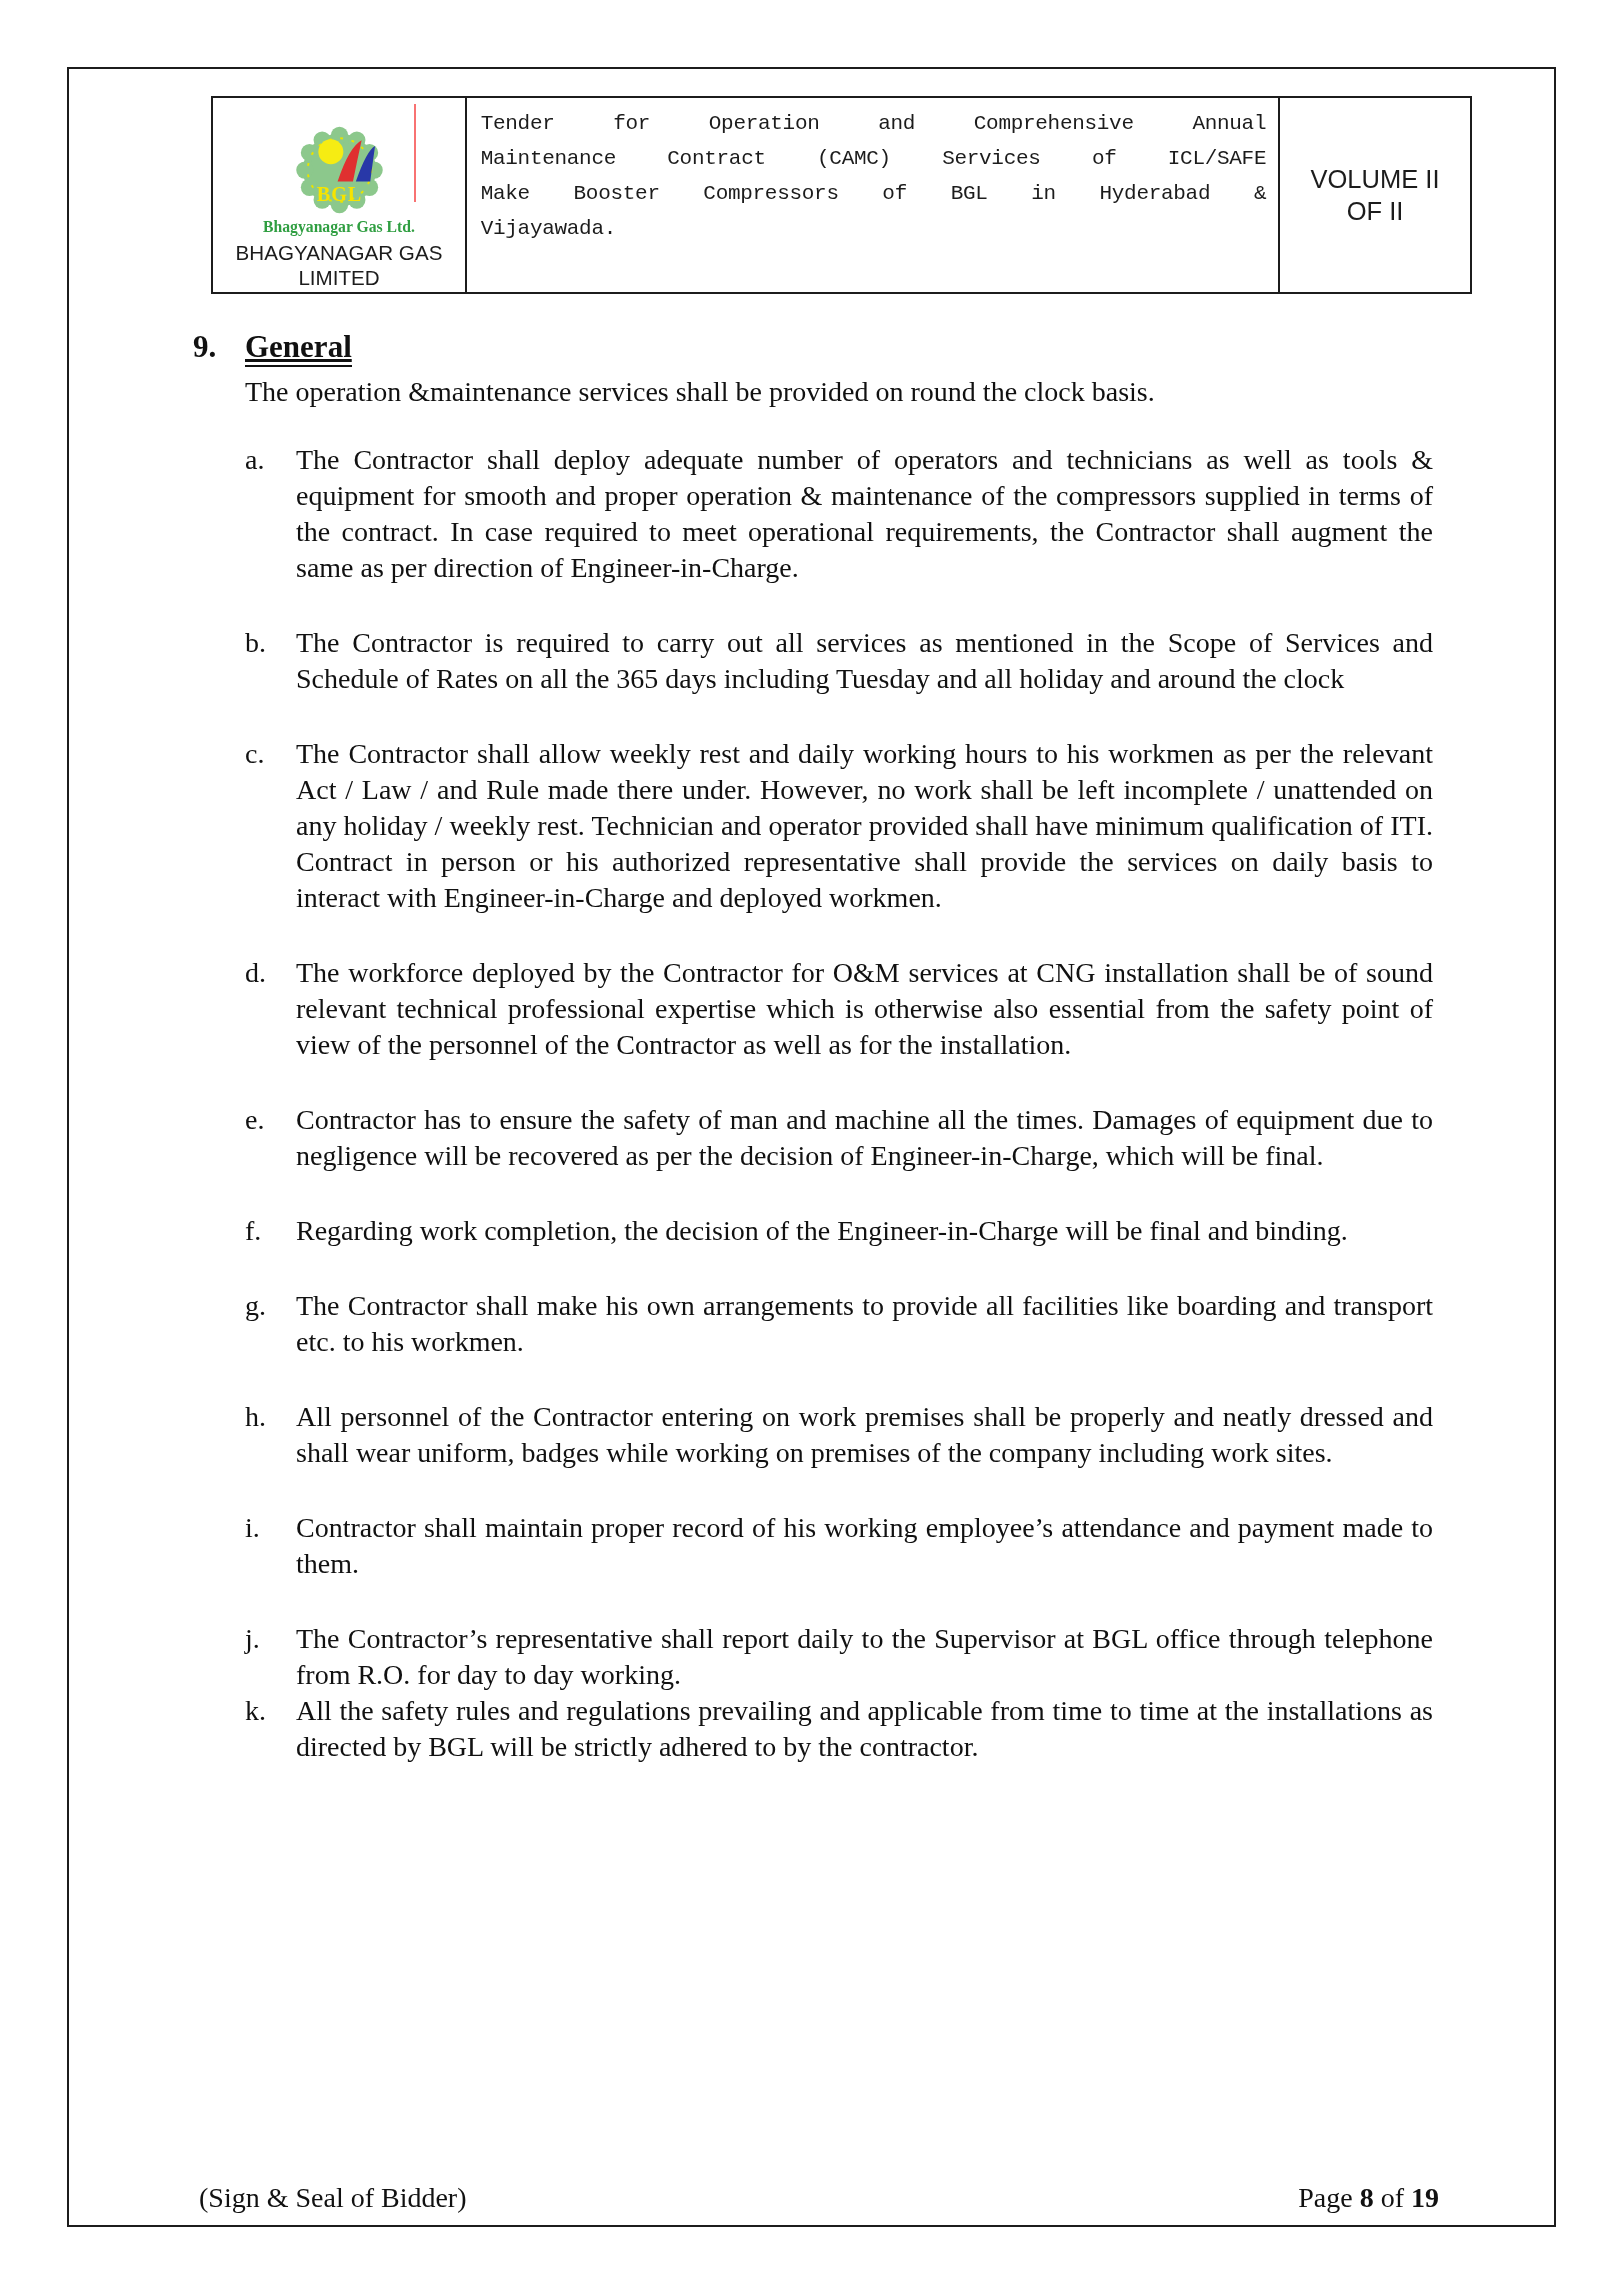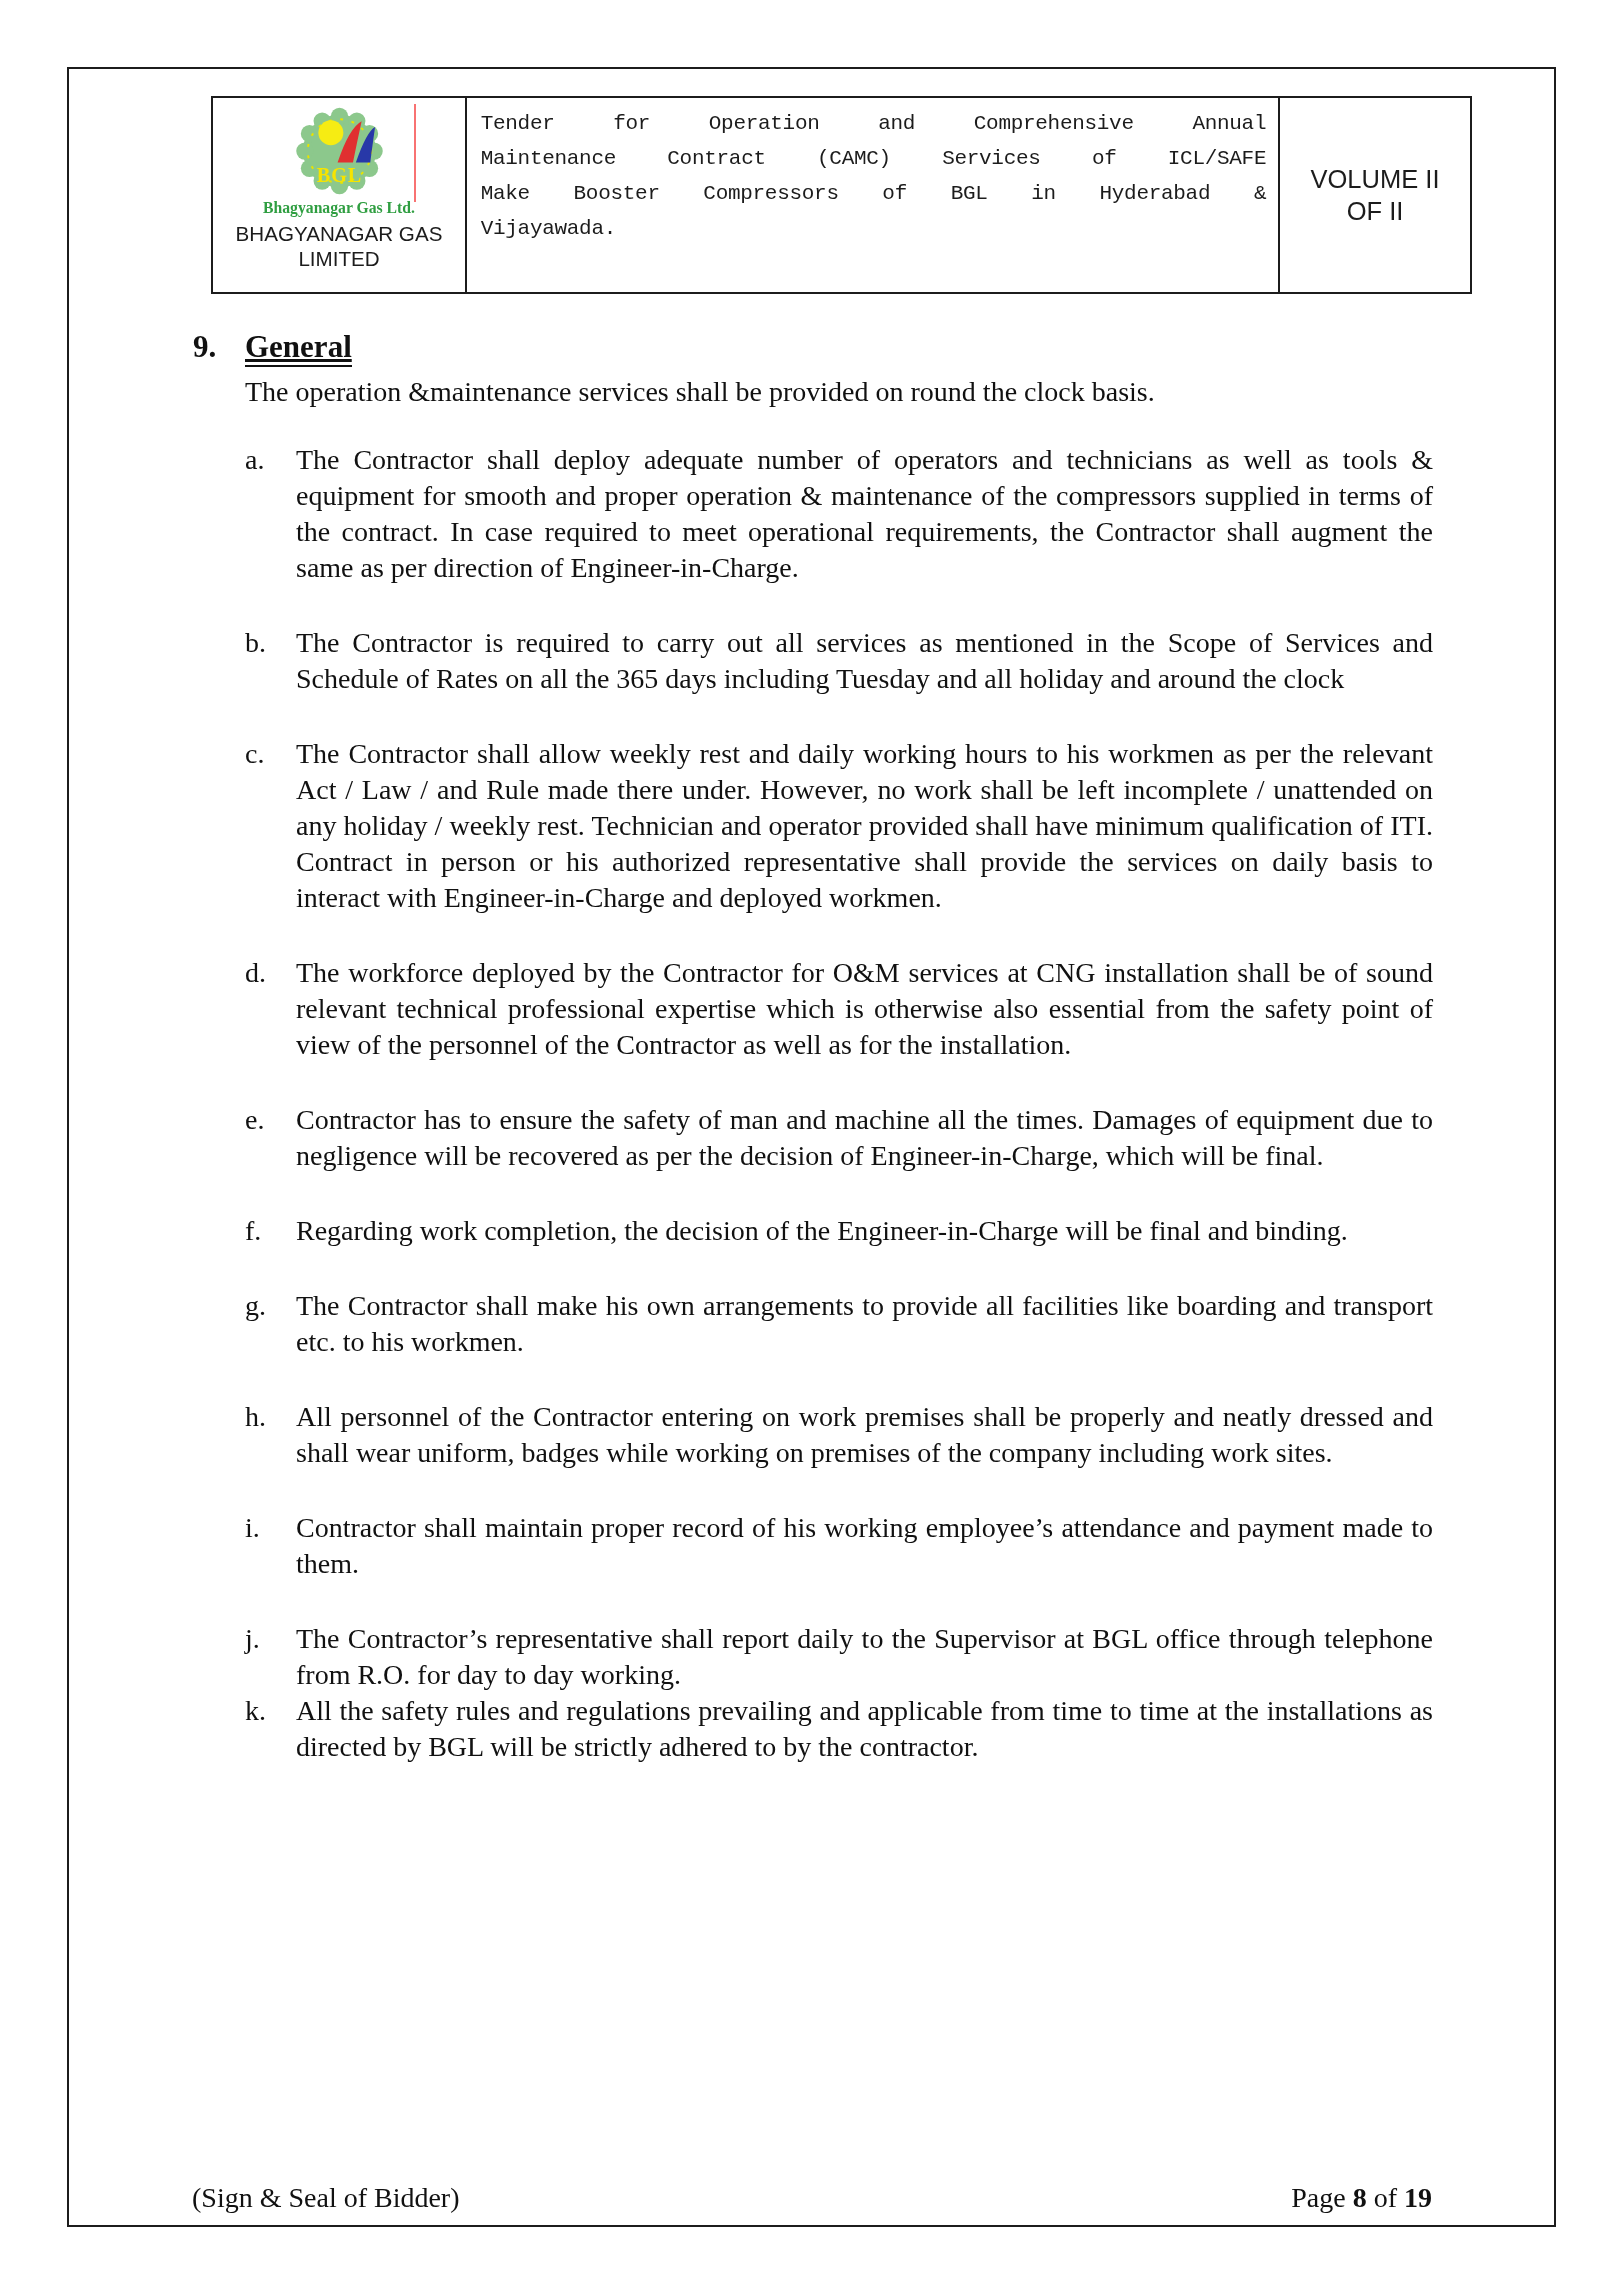--- a/index.html
+++ b/index.html
@@ -19,21 +19,21 @@
     width:1261px; height:198px;
     border:2px solid #1c1c1c;
     display:flex; box-sizing:border-box;
     background:#fff;
   }
   .cell { box-sizing:border-box; }
   .cell-logo {
     width:254px; border-right:2px solid #1c1c1c;
     position:relative;
     display:flex; flex-direction:column; align-items:center;
-    padding-top:3px;
+    padding-top:22px;
   }
   .red-line {
     position:absolute; top:5.9px; right:49px;
     width:2px; height:98px;
   }
   .logo-caption {
     font-family:"Liberation Serif", serif;
     font-size:15.7px; line-height:17.6px; font-weight:bold;
     margin-top:-3.9px;
   }
@@ -68,21 +68,21 @@
   .sec-num { display:inline-block; width:52px; }
   .sec-title { border-bottom:2.9px solid #111; padding-bottom:1px; }
   .intro { margin-left:52px; margin-top:7.8px; }
   .list { margin-top:32px; }
   .item { display:flex; margin-bottom:39px; }
   .item.tight { margin-bottom:0; }
   .item-label { margin-left:52px; width:51px; flex:0 0 51px; }
   .item-text { flex:1; text-align:justify; }
   
   .footer {
-    position:absolute; left:192px; top:2180px; width:1240px;
+    position:absolute; left:199px; top:2180px; width:1240px;
     display:flex; justify-content:space-between;
     font-size:28px; line-height:35px;
   }
   .bold { font-weight:bold; }
 </style>
 </head>
 <body>
 
 <div class="page-border"></div>
 

